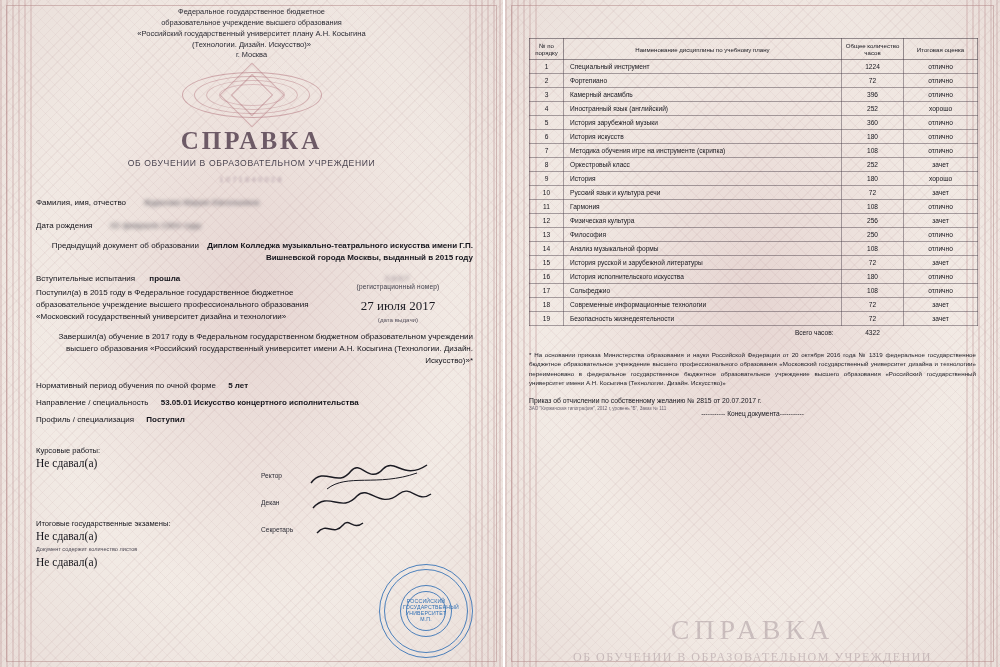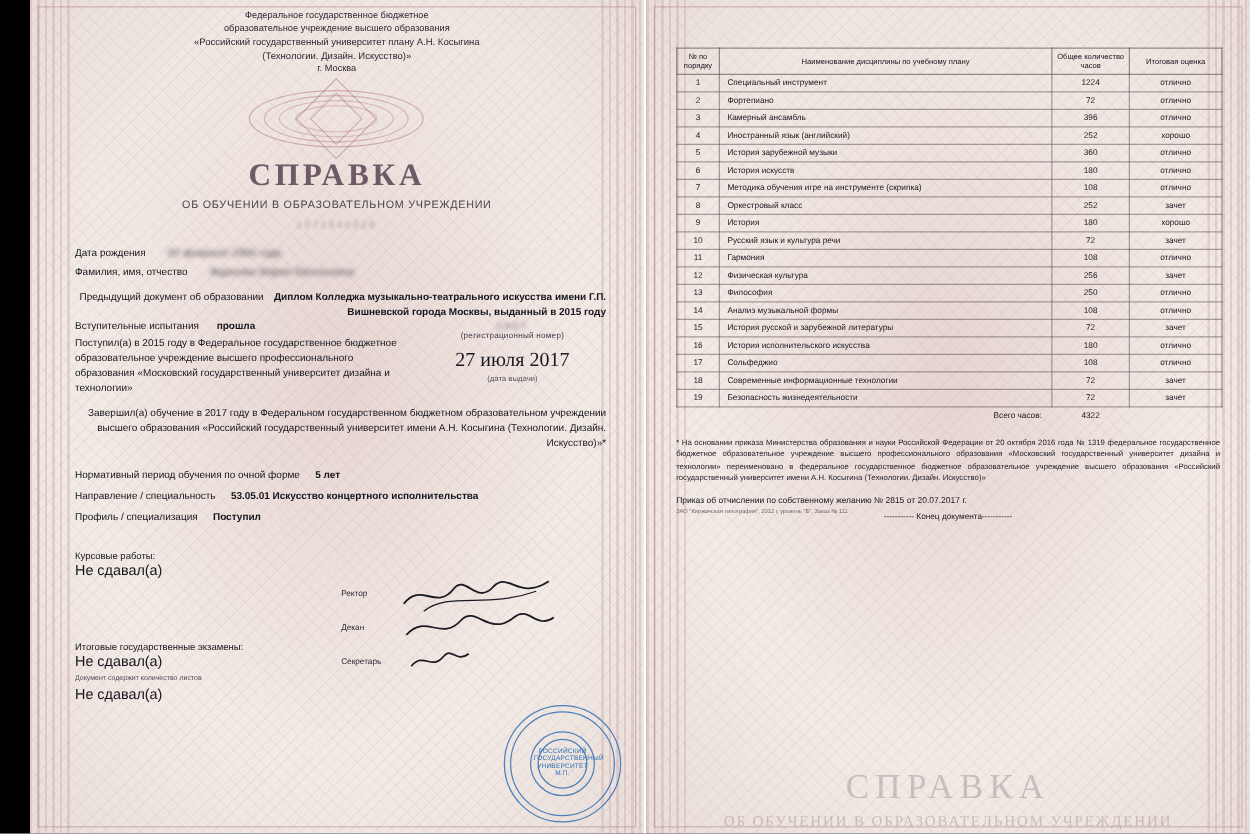--- a/index.html
+++ b/index.html
@@ -6,23 +6,22 @@
   html, body {
     margin: 0; padding: 0;
     width: 1000px; height: 667px;
     background: #ffffff;
     font-family: "Liberation Sans", sans-serif;
   }
   .page {
     position: relative;
     width: 1000px; height: 667px;
     overflow: hidden;
-    background: #000000;
+    background: #fef9c3;
     display: flex;
-    padding-left: 24px;
   }
 
   
   .sheet {
     position: relative;
     background: #f3ece6;
     overflow: hidden;
   }
   .sheet::before {
     
@@ -140,26 +139,26 @@
   .two-col { display: flex; }
   .two-col .c1 { flex: 1; padding-right: 8px; }
   .two-col .c2 { width: 150px; text-align: center; }
 
   .regbox {
     font-size: 6.5px; color: #3a3a46; text-align:center;
     letter-spacing: .2px;
   }
   .datebox {
     font-family: "Liberation Serif", serif;
-    font-size: 16px; color: #1a1a22; text-align: center; margin-top: 8px;
+    font-size: 13px; color: #1a1a22; text-align: center; margin-top: 8px;
   }
   .datecap { font-size: 6.2px; color: #55505c; text-align:center; margin-top:2px;}
 
   .ans {
-    font-family: Liberation Sans, sans-serif;
+    font-family: Liberation Serif, serif;
     font-size: 11.5px;
     color: #15151c;
     margin-top: 2px;
   }
   .lbl-sm { font-size: 7.6px; color: #15151c; }
 
   .sig-area { position: absolute; right: 52px; top: 455px; width: 190px; }
   .sig-row { display:flex; align-items:center; height: 27px; }
   .sig-role { width: 46px; font-size: 6.6px; color:#2b2b34; }
   .sig-mark { flex:1; height: 26px; position: relative; }
@@ -304,36 +303,36 @@
         <div class="diam"></div>
         <div class="diam d2"></div>
       </div>
 
       <div class="title-sprav">СПРАВКА</div>
       <div class="title-sub">ОБ ОБУЧЕНИИ В ОБРАЗОВАТЕЛЬНОМ УЧРЕЖДЕНИИ</div>
       <div class="regnum">1071640028</div>
 
       <div class="lbody">
 
+        <div class="row" style="margin-top:6px;">
+          <span class="lbl">Фамилия, имя, отчество</span>
+          <span class="blurred" style="margin-left:18px;">Жданова Мария Евгеньевна</span>
+        </div>
+
         <div class="row" style="margin-top:14px;">
           <span class="lbl">Дата рождения</span>
           <span class="blurred" style="margin-left:18px;">02 февраля 1994 года</span>
         </div>
 
-        <div class="row" style="margin-top:6px;">
-          <span class="lbl">Фамилия, имя, отчество</span>
-          <span class="blurred" style="margin-left:18px;">Жданова Мария Евгеньевна</span>
-        </div>
-
         <div class="block">
           <span class="lbl">Предыдущий документ об образовании</span>
           <b style="margin-left:6px;">Диплом Колледжа музыкально-театрального искусства имени Г.П. Вишневской города Москвы, выданный в 2015 году</b>
         </div>
 
-        <div class="two-col" style="margin-top:0;">
+        <div class="two-col" style="margin-top:10px;">
           <div class="c1">
             <div>
               <span class="lbl">Вступительные испытания</span>
               <b style="margin-left:12px;">прошла</b>
             </div>
             <div style="margin-top:4px; line-height:1.5;">Поступил(а) в  2015 году в Федеральное государственное бюджетное образовательное учреждение высшего профессионального образования «Московский государственный университет дизайна и технологии»</div>
           </div>
           <div class="c2">
             <div class="blurred" style="font-size:8px;letter-spacing:2px;color:#5c5060;">1447</div>
             <div class="regbox">(регистрационный номер)</div>

